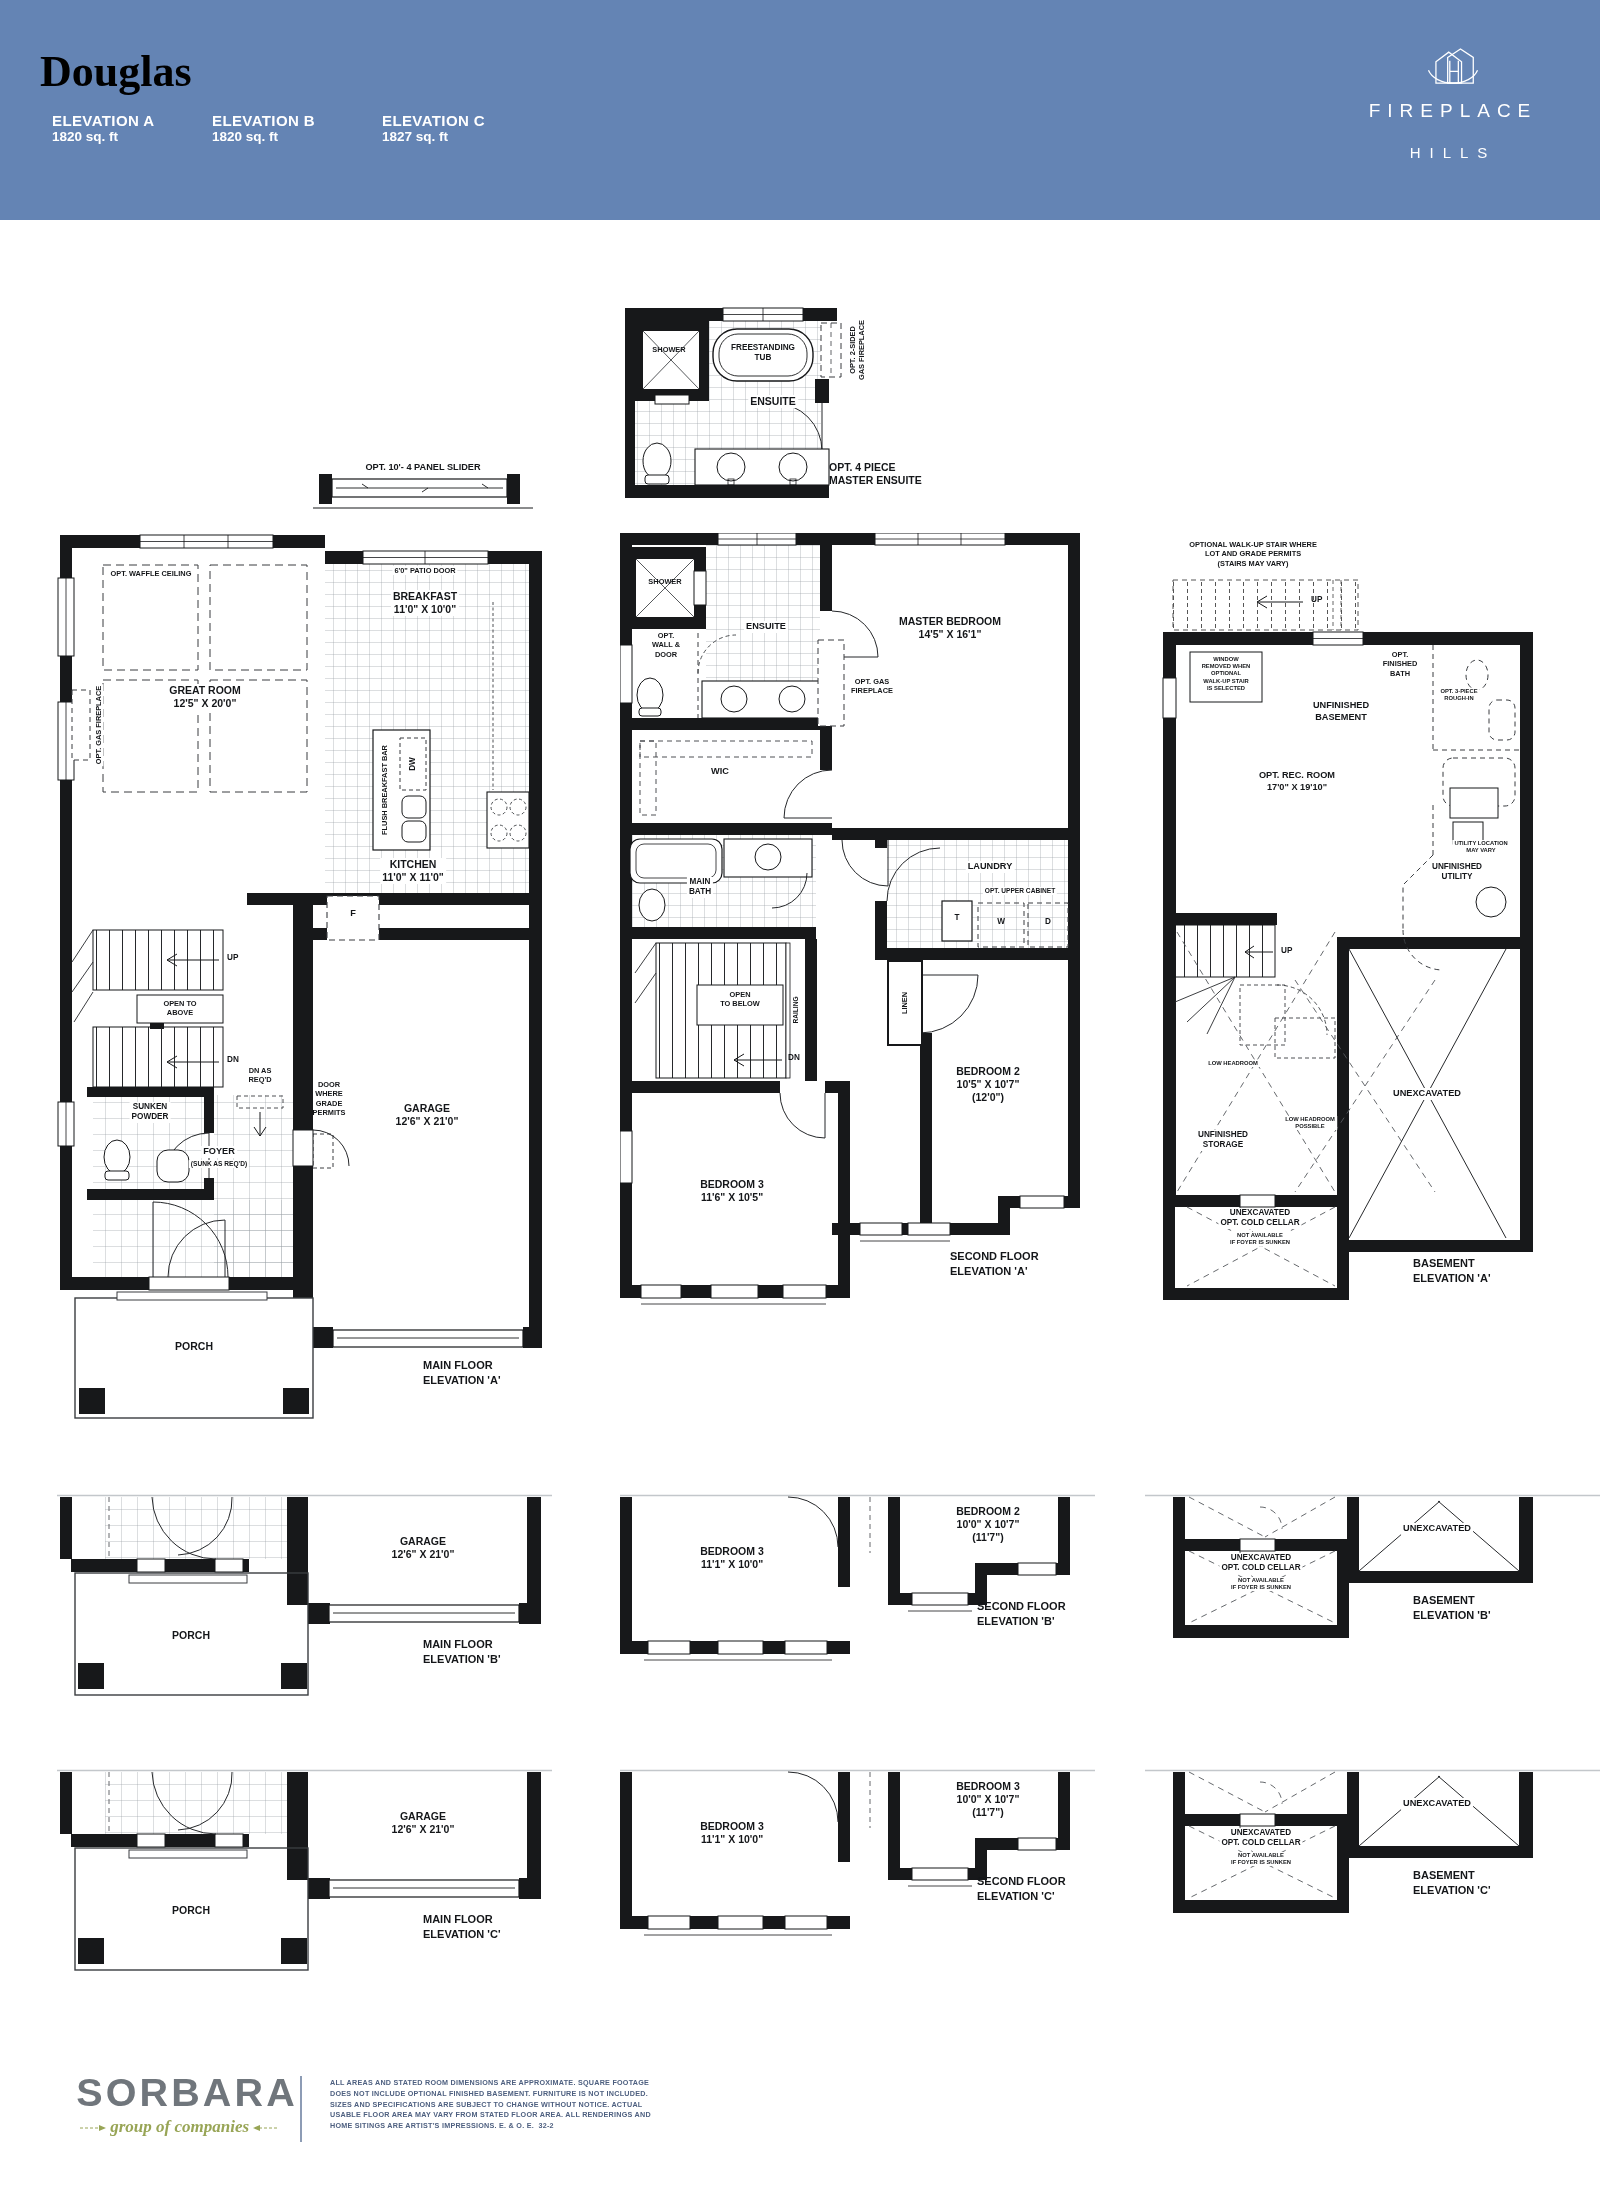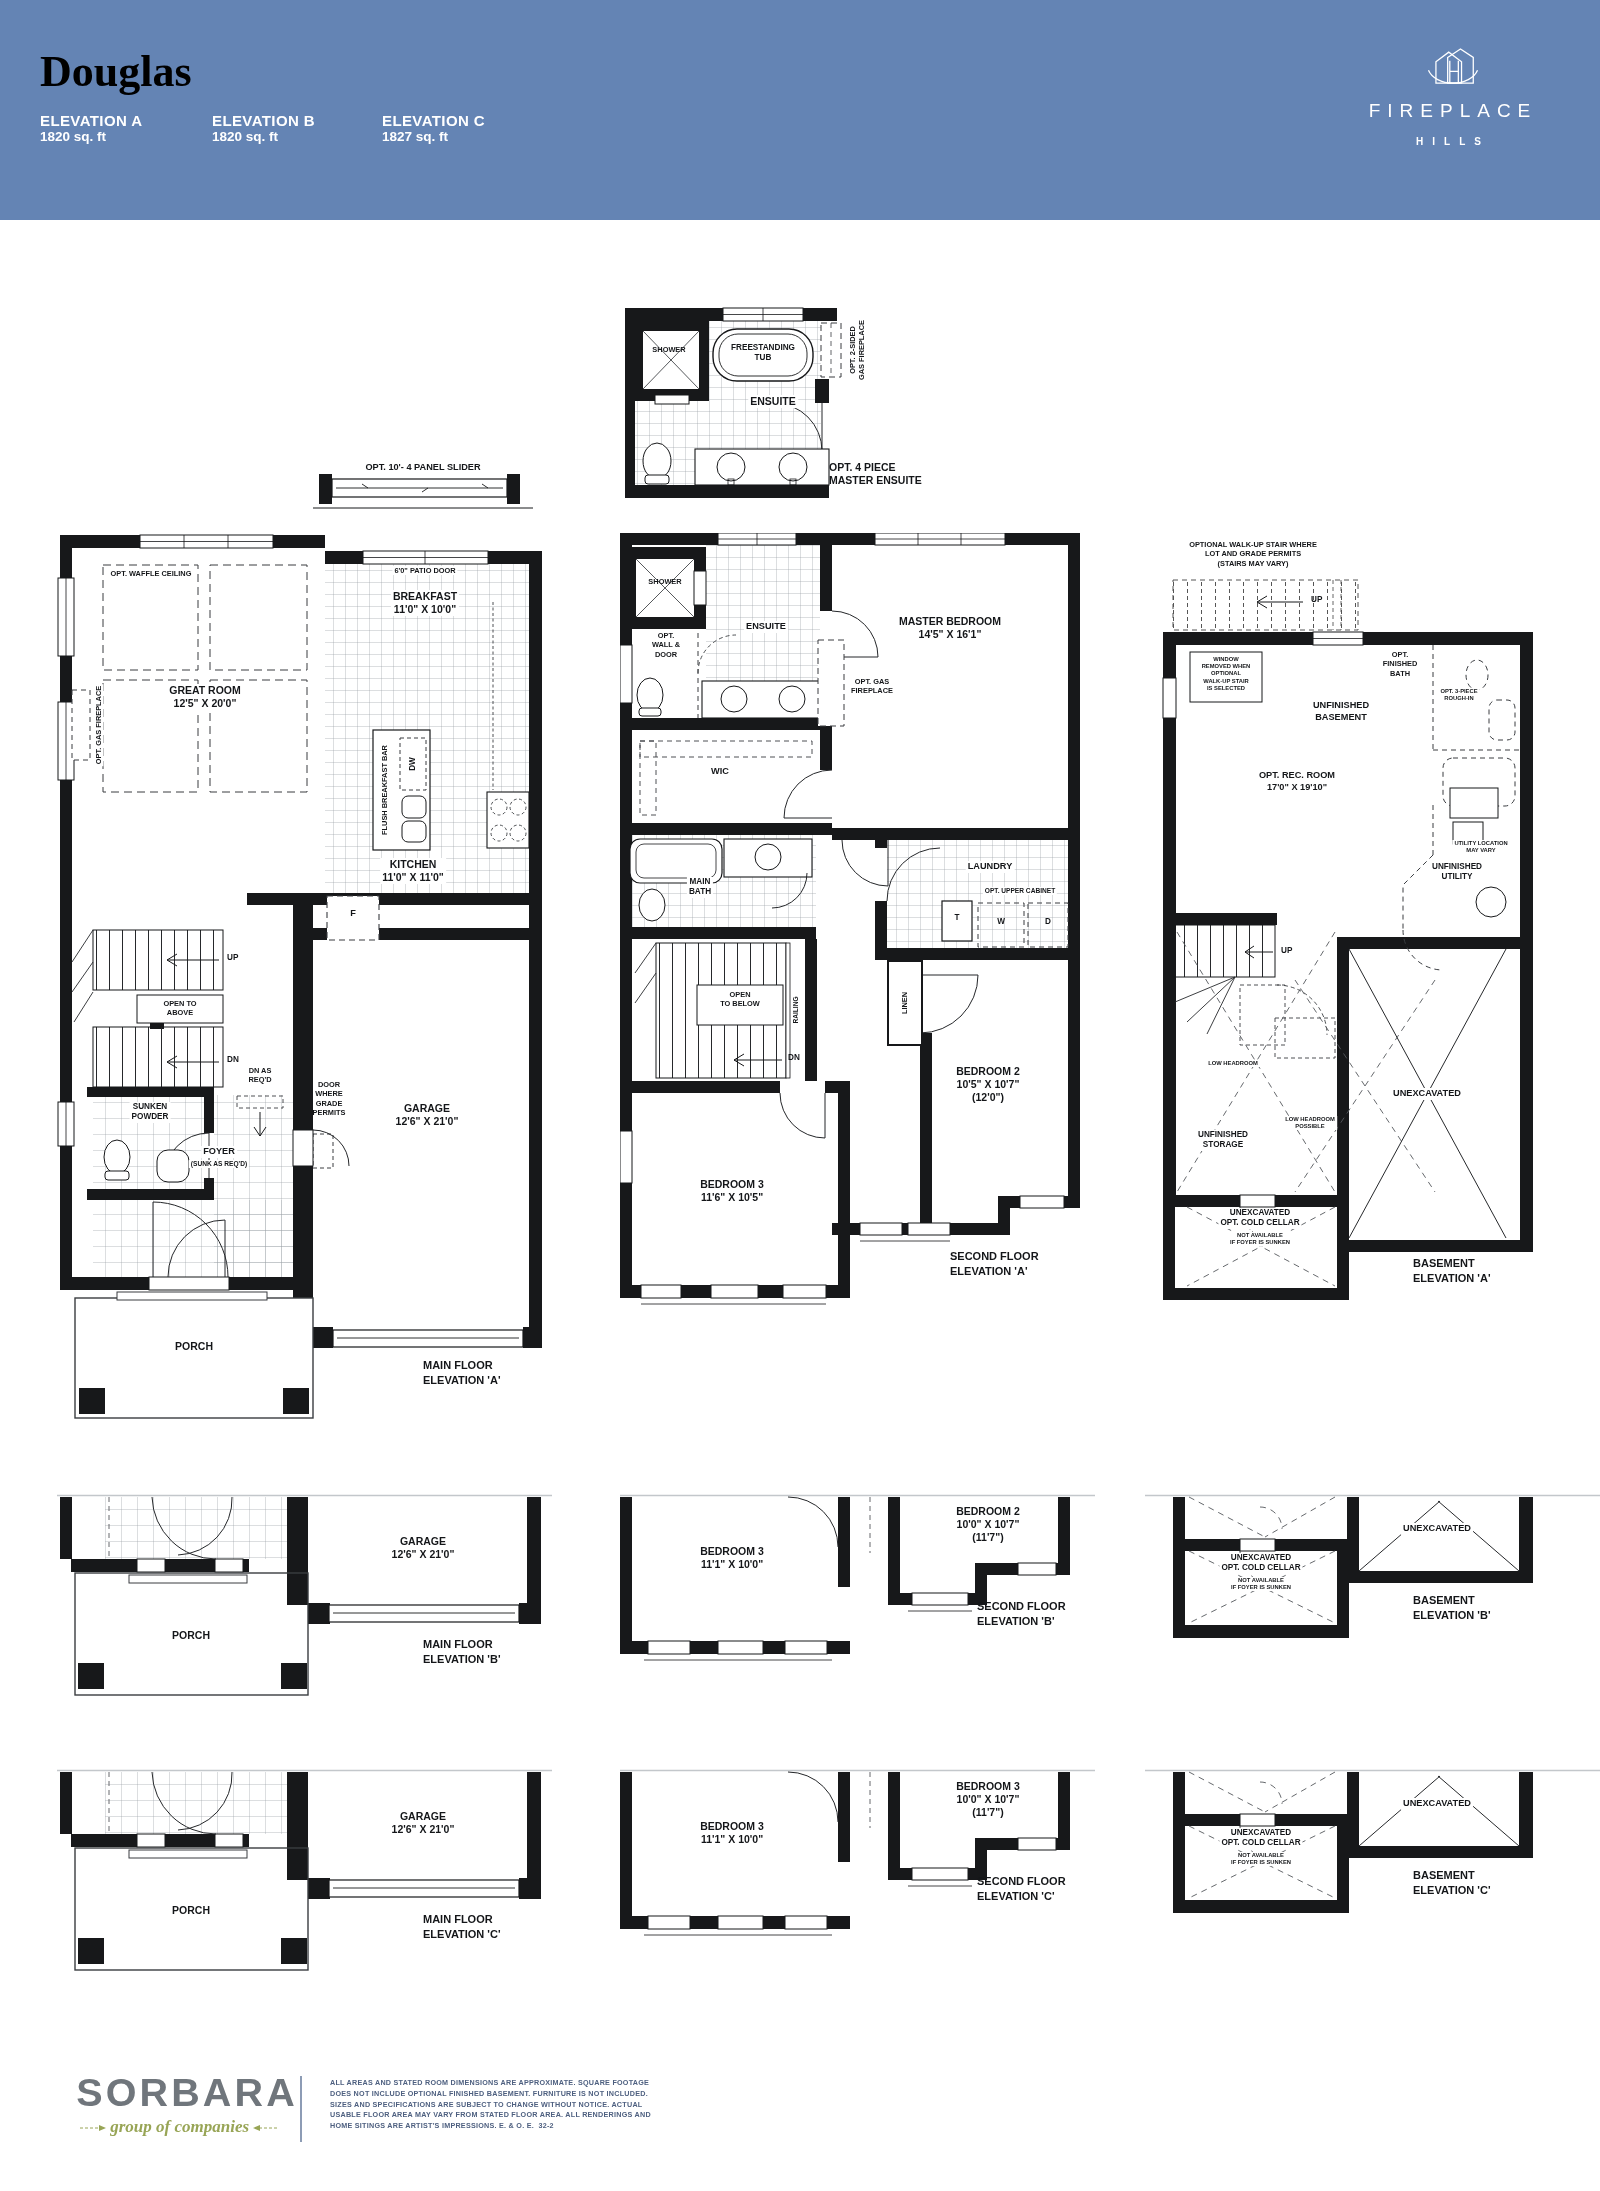--- a/index.html
+++ b/index.html
@@ -8,21 +8,21 @@
   .page{position:relative;width:1600px;height:2191px;background:#fff;overflow:hidden}
 
   
   .hdr{position:absolute;left:0;top:0;width:1600px;height:220px;background:#6484b4}
   .hdr-title{position:absolute;left:40px;top:46px;font-family:"Liberation Serif","DejaVu Serif",serif;font-weight:600;font-size:44px;color:#000000}
   .elv{position:absolute;top:112px;color:#fff}
   .elv .nm{font-size:15px;font-weight:700;letter-spacing:.4px}
   .elv .sq{font-size:13.5px;font-weight:700;}
   .logo{position:absolute;left:1363px;top:40px;width:180px;text-align:center;color:#fff}
   .logo .wordmark{font-size:19px;letter-spacing:7px;margin-top:8px;font-weight:400}
-  .logo .sub{font-size:10px;letter-spacing:9px;margin-top:14px;font-weight:700}
+  .logo .sub{font-size:15px;letter-spacing:9px;margin-top:22px;font-weight:400}
 
   
   .plan{position:absolute}
   .plan svg{position:absolute;left:0;top:0;display:block}
   .lb{position:absolute;font-weight:700;color:#141619;text-align:center;white-space:pre;line-height:1.25;z-index:3}
   .c{transform:translateX(-50%)}
   .v{transform:translate(-50%,-50%) rotate(-90deg);transform-origin:center}
   .r{text-align:left;transform:none}
   .bgw{background:#fff;padding:0 2px}
   .f5{font-size:5.8px}.f6{font-size:6.6px}.f7{font-size:7.4px}.f8{font-size:8.2px}
@@ -54,21 +54,21 @@
         <path d="M0.5 0V13" stroke="#26282b" stroke-width="1"></path>
       </pattern>
       <pattern id="treadD" width="14" height="14" patternUnits="userSpaceOnUse">
         <path d="M0.5 0V14" stroke="#555" stroke-width="1" stroke-dasharray="4 3"></path>
       </pattern>
     </defs>
   </svg>
 
   <div class="hdr">
     <div class="hdr-title">Douglas</div>
-    <div class="elv" style="left:40px">
+    <div class="elv" style="left:52px">
       <div class="nm">ELEVATION A</div>
       <div class="sq">1820 sq. ft</div>
     </div>
     <div class="elv" style="left:212px">
       <div class="nm">ELEVATION B</div>
       <div class="sq">1820 sq. ft</div>
     </div>
     <div class="elv" style="left:382px">
       <div class="nm">ELEVATION C</div>
       <div class="sq">1827 sq. ft</div>

